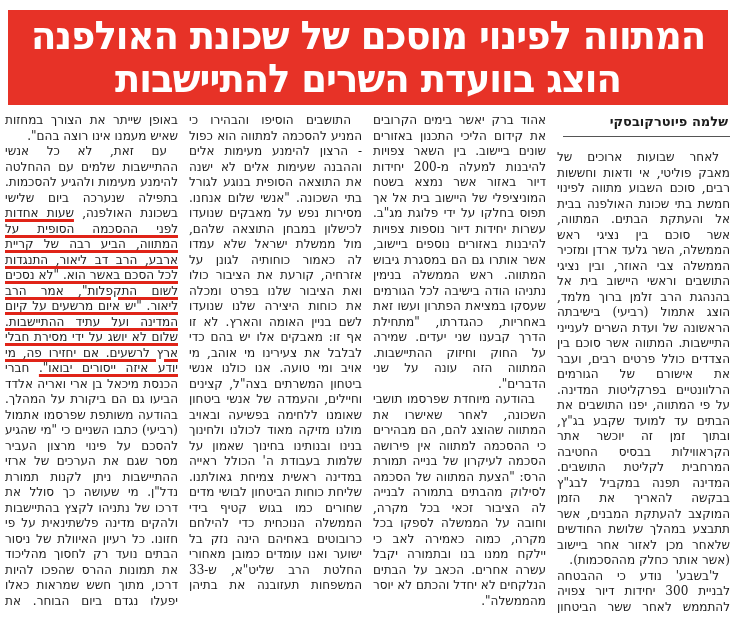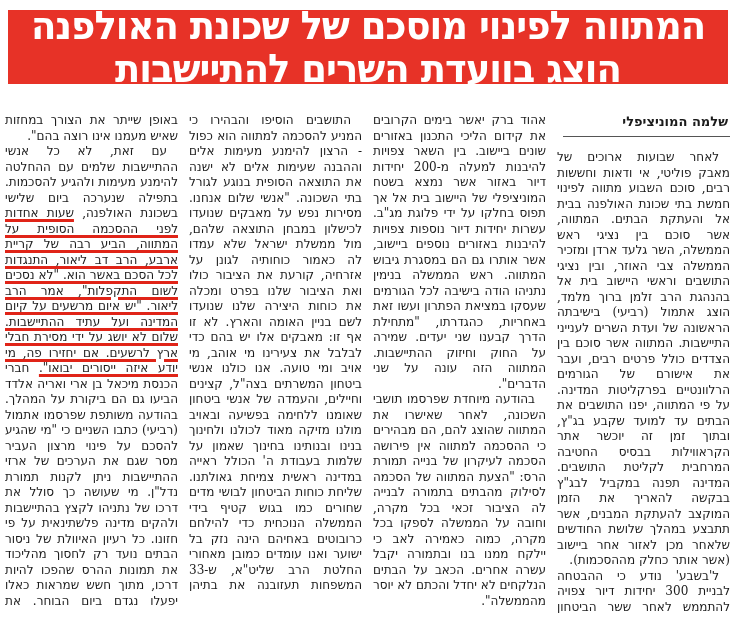--- a/index.html
+++ b/index.html
@@ -8,21 +8,21 @@
     background:var(--background,#fff);
     overflow:hidden;
   }
   .page{
     position:relative;
     width:735px; height:625px;
     direction:rtl;
   }
   
   .banner{
-    position:absolute; top:10px; right:7px; left:8px; height:74px;
+    position:absolute; top:10px; right:7px; left:8px; height:95px;
     background:var(--banner-red,#e73227);
     display:flex; flex-direction:column; align-items:center; justify-content:center;
     gap:1px;
   }
   .hline{
     color:var(--headline-text,#fff);
     font-family:"DejaVu Sans","Liberation Sans",sans-serif;
     font-weight:bold;
     font-size:37px; line-height:42px;
     letter-spacing:-1px;
@@ -66,21 +66,21 @@
 <div class="page">
 
   <div class="banner">
     <div class="hline">המתווה לפינוי מוסכם של שכונת האולפנה</div>
     <div class="hline">הוצג בוועדת השרים להתיישבות</div>
   </div>
 
   <div class="article">
 
     <div class="byline-wrap">
-      <div class="byline">שלמה המוניציפלי</div>
+      <div class="byline">שלמה פיוטרקובסקי</div>
     </div>
 
     <p>לאחר שבועות ארוכים של מאבק פוליטי, אי ודאות וחששות רבים, סוכם השבוע מתווה לפינוי חמשת בתי שכונת האולפנה בבית אל והעתקת הבתים. המתווה, אשר סוכם בין נציגי ראש הממשלה, השר גלעד ארדן ומזכיר הממשלה צבי האוזר, ובין נציגי התושבים וראשי היישוב בית אל בהנהגת הרב זלמן ברוך מלמד, הוצג אתמול (רביעי) בישיבתה הראשונה של ועדת השרים לענייני התיישבות. המתווה אשר סוכם בין הצדדים כולל פרטים רבים, ועבר את אישורם של הגורמים הרלוונטיים בפרקליטות המדינה. על פי המתווה, יפנו התושבים את הבתים עד למועד שקבע בג"ץ, ובתוך זמן זה יוכשר אתר הקראווילות בבסיס החטיבה המרחבית לקליטת התושבים. המדינה תפנה במקביל לבג"ץ בבקשה להאריך את הזמן המוקצב להעתקת המבנים, אשר תתבצע במהלך שלושת החודשים שלאחר מכן לאזור אחר ביישוב (אשר אותר כחלק מההסכמות).</p>
     <p>ל'בשבע' נודע כי ההבטחה לבניית 300 יחידות דיור צפויה להתממש לאחר ששר הביטחון אהוד ברק יאשר בימים הקרובים את קידום הליכי התכנון באזורים שונים ביישוב. בין השאר צפויות להיבנות למעלה מ-200 יחידות דיור באזור אשר נמצא בשטח המוניציפלי של היישוב בית אל אך תפוס בחלקו על ידי פלוגת מג"ב. עשרות יחידות דיור נוספות צפויות להיבנות באזורים נוספים ביישוב, אשר אותרו גם הם במסגרת גיבוש המתווה. ראש הממשלה בנימין נתניהו הודה בישיבה לכל הגורמים שעסקו במציאת הפתרון ועשו זאת באחריות, כהגדרתו, "מתחילת הדרך קבענו שני יעדים. שמירה על החוק וחיזוק ההתיישבות. המתווה הזה עונה על שני הדברים".</p>
     <p>בהודעה מיוחדת שפרסמו תושבי השכונה, לאחר שאישרו את המתווה שהוצג להם, הם מבהירים כי ההסכמה למתווה אין פירושה הסכמה לעיקרון של בנייה תמורת הרס: "הצעת המתווה של הסכמה לסילוק מהבתים בתמורה לבנייה לה הציבור זכאי בכל מקרה, וחובה על הממשלה לספקו בכל מקרה, כמוה כאמירה לאב כי יילקח ממנו בנו ובתמורה יקבל עשרה אחרים. הכאב על הבתים הנלקחים לא יחדל והכתם לא יוסר מהממשלה".</p>
     <p>התושבים הוסיפו והבהירו כי המניע להסכמה למתווה הוא כפול - הרצון להימנע מעימות אלים וההבנה שעימות אלים לא ישנה את התוצאה הסופית בנוגע לגורל בתי השכונה. "אנשי שלום אנחנו. מסירות נפש על מאבקים שנועדו לכישלון במבחן התוצאה שלהם, מול ממשלת ישראל שלא עמדו לה כאמור כוחותיה לגונן על אזרחיה, קורעת את הציבור כולו ואת הציבור שלנו בפרט ומכלה את כוחות היצירה שלנו שנועדו לשם בניין האומה והארץ. לא זו אף זו: מאבקים אלו יש בהם כדי לבלבל את צעירינו מי אוהב, מי אויב ומי טועה. אנו כולנו אנשי ביטחון המשרתים בצה"ל, קצינים וחיילים, והעמדה של אנשי ביטחון שאומנו ללחימה בפשיעה ובאויב מולנו מזיקה מאוד לכולנו ולחינוך בנינו ובנותינו בחינוך שאמון על שלמות בעבודת ה' הכולל ראייה במדינה ראשית צמיחת גאולתנו. שליחת כוחות הביטחון לבושי מדים שחורים כמו בגוש קטיף בידי הממשלה הנוכחית כדי להילחם כרובוטים באחיהם הינה נזק בל ישוער ואנו עומדים כמובן מאחורי החלטת הרב שליט"א, ש-33 המשפחות תעזובנה את בתיהן באופן שייתר את הצורך במחזות שאיש מעמנו אינו רוצה בהם".</p>
     <p><span>עם זאת, לא כל אנשי ההתיישבות שלמים עם ההחלטה להימנע מעימות ולהגיע להסכמות. בתפילה שנערכה ביום שלישי בשכונת האולפנה, </span><span class="redline">שעות אחדות לפני ההסכמה הסופית על המתווה, הביע רבה של קריית ארבע, הרב דב ליאור, התנגדות לכל הסכם באשר הוא. "לא נסכים לשום התקפלות", אמר הרב ליאור. "יש איום מרשעים על קיום המדינה ועל עתיד ההתיישבות. שלום לא יושג על ידי מסירת חבלי ארץ לרשעים. אם יחזירו פה, מי יודע איזה ייסורים יבואו".</span><span> חברי הכנסת מיכאל בן ארי ואריה אלדד הביעו גם הם ביקורת על המהלך. בהודעה משותפת שפרסמו אתמול (רביעי) כתבו השניים כי "מי שהגיע להסכם על פינוי מרצון העביר מסר שגם את הערכים של ארזי ההתיישבות ניתן לקנות תמורת נדל"ן. מי שעושה כך סולל את דרכו של נתניהו לקצץ בהתיישבות ולהקים מדינה פלשתינאית על פי חזונו. כל רעיון האיוולת של ניסור הבתים נועד רק לחסוך מהליכוד את תמונות ההרס שהפכו להיות דרכו, מתוך חשש שמראות כאלו יפעלו נגדם ביום הבוחר. את הכסף שנתניהו מוכן לבזבז על ניסור מיותר מוטב לו להעביר לשכבות המצוקה, לנכים ולחיילים המשוחררים".</span></p>
 
   </div>
 

